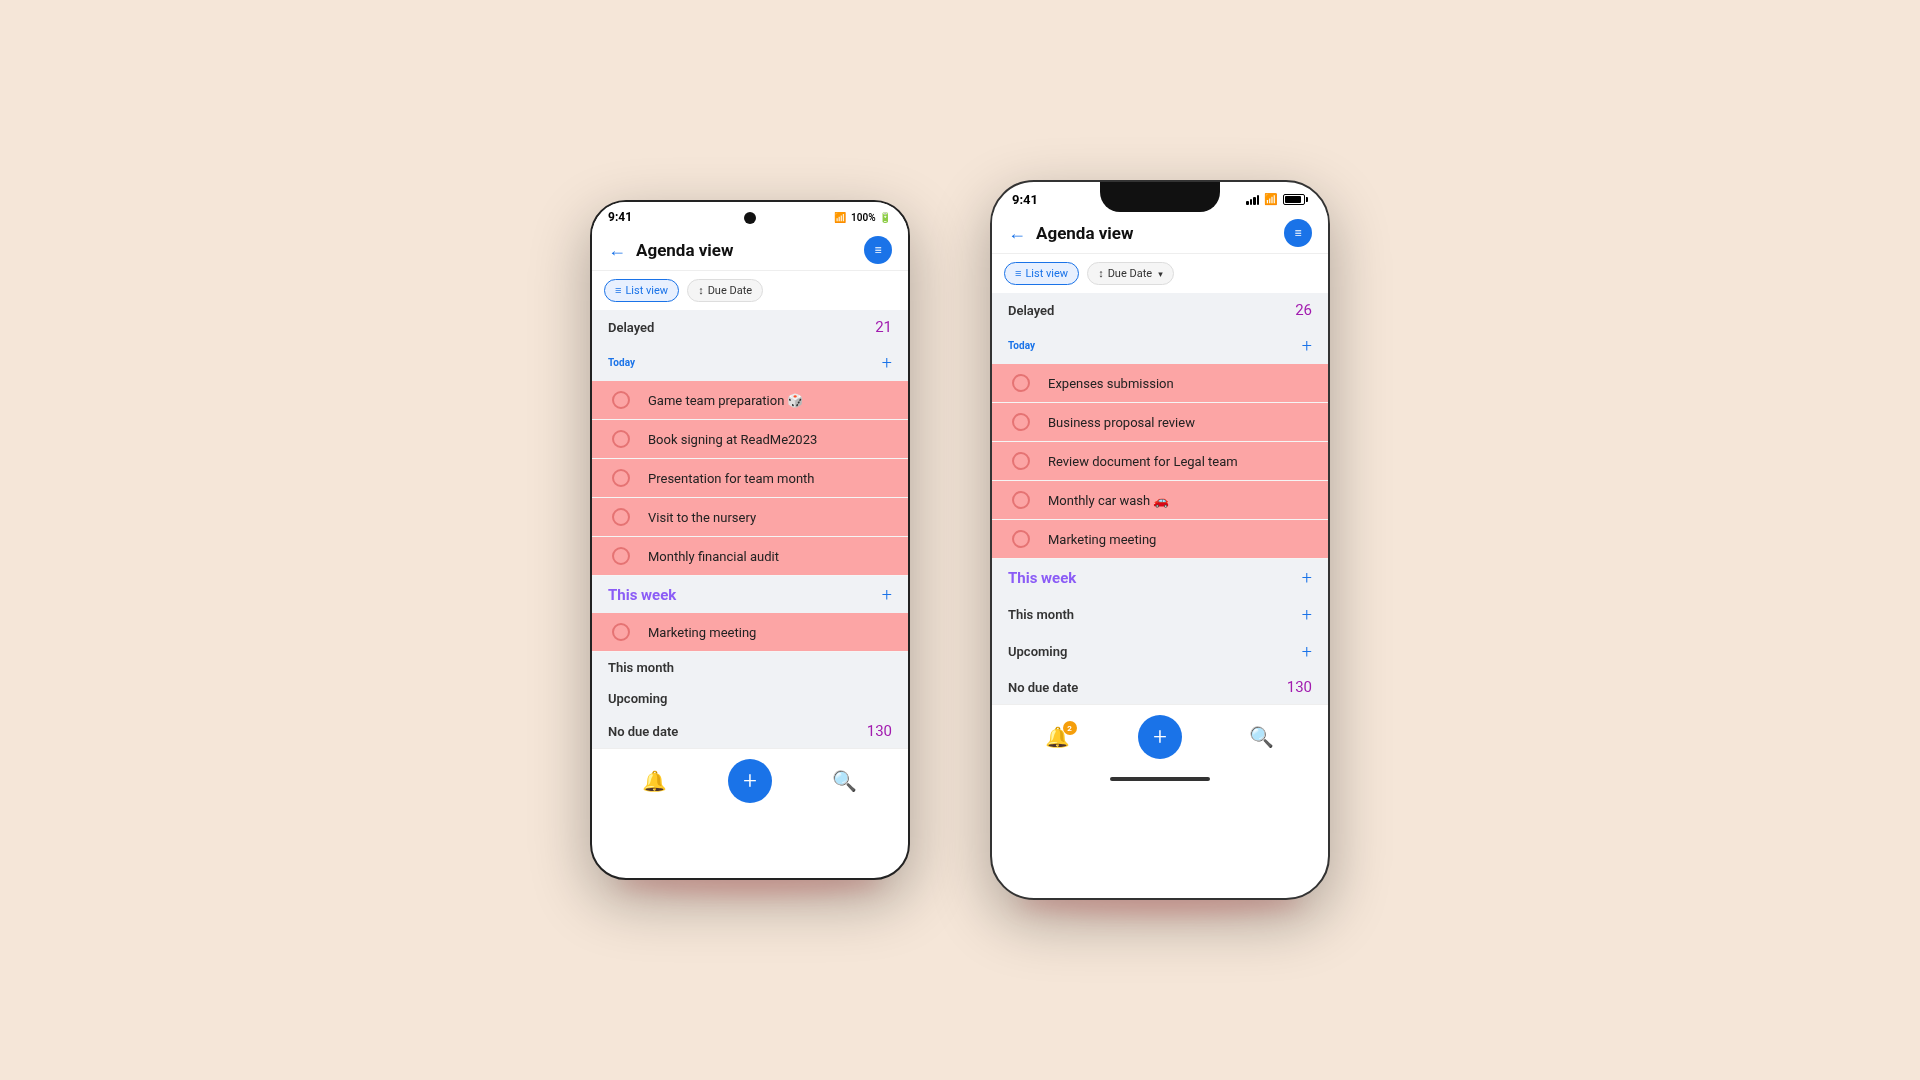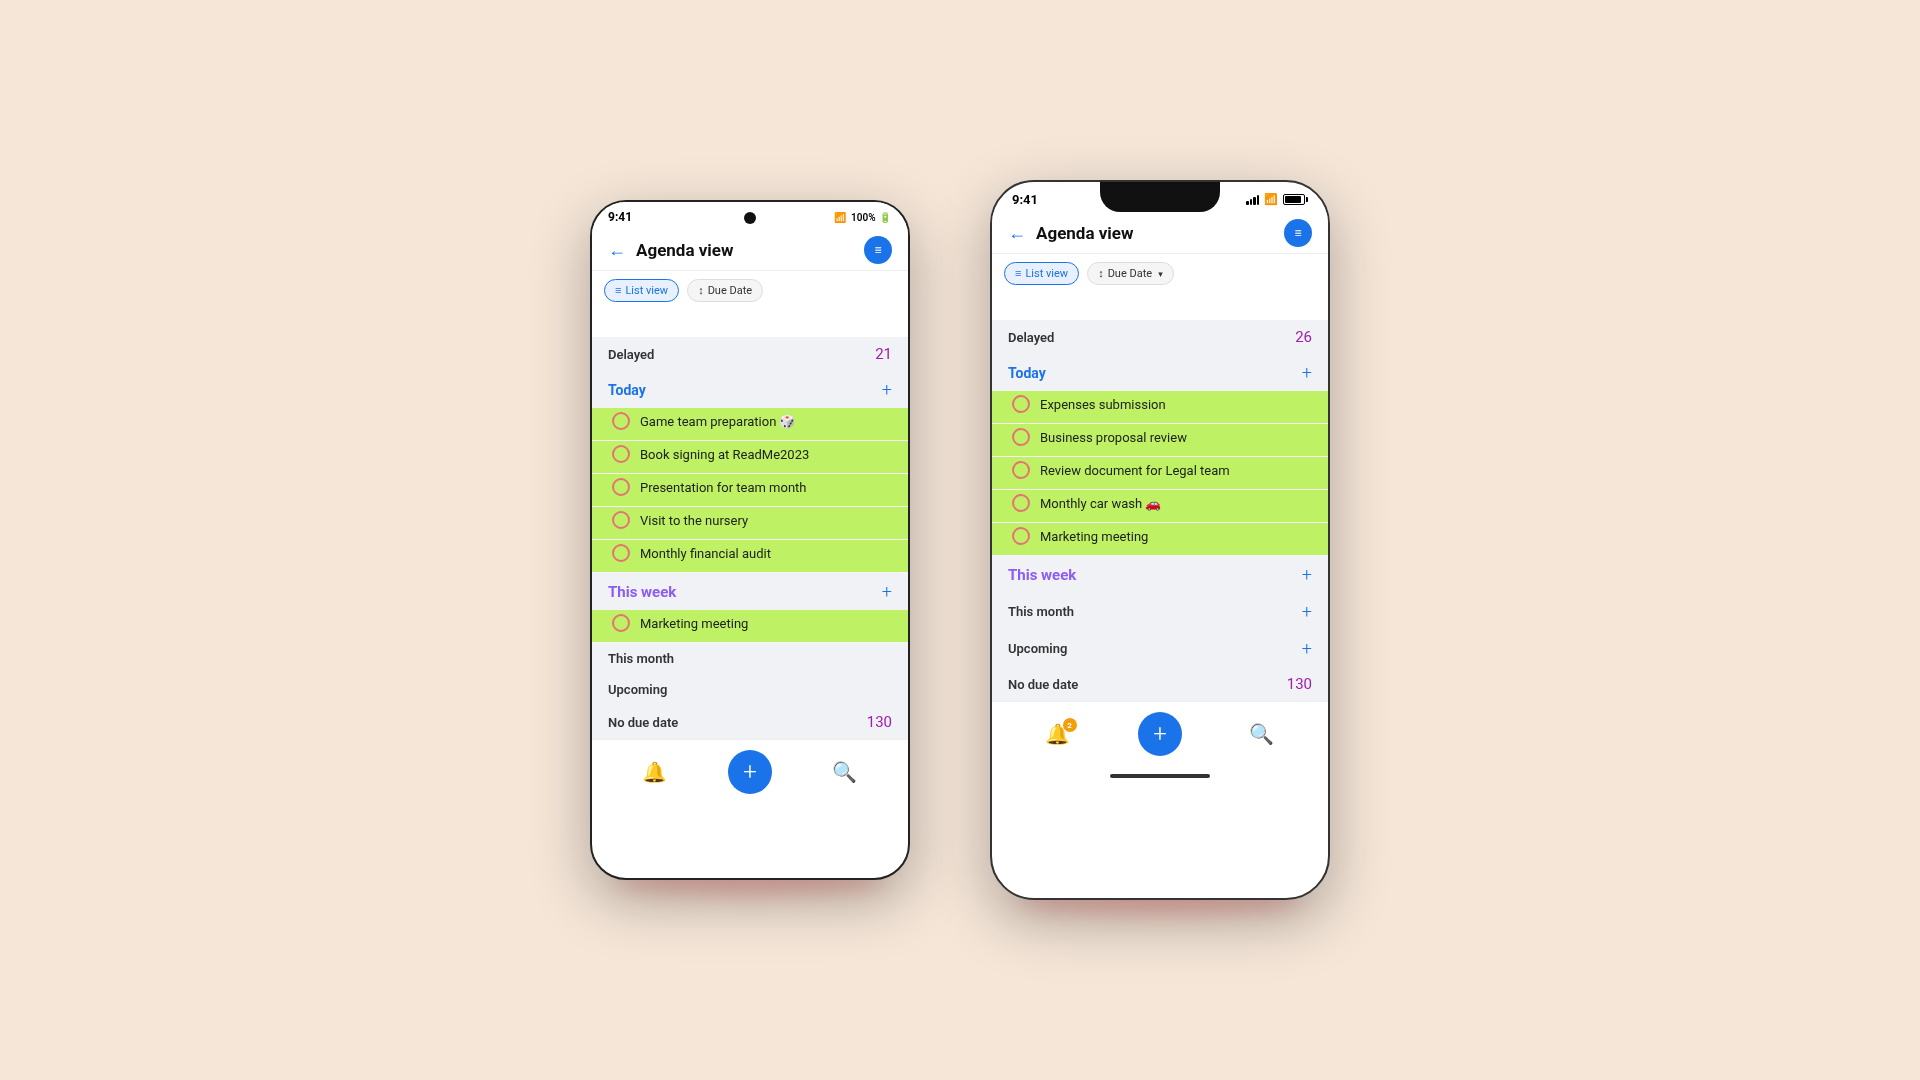--- a/index.html
+++ b/index.html
@@ -207,21 +207,20 @@
     .toolbar-btn.active {
       background: #e8f0fe;
       border-color: #1a73e8;
       color: #1a73e8;
     }
 
     .scroll-area {
       flex: 1;
       overflow-y: auto;
       overflow-x: hidden;
-      margin-top: 27px;
     }
 
     .scroll-area::-webkit-scrollbar { display: none; }
 
     
     .section-header {
       display: flex;
       align-items: center;
       justify-content: space-between;
       padding: 8px 16px;
@@ -230,21 +229,21 @@
 
     .section-header.delayed .section-title {
       color: #333;
       font-weight: 600;
       font-size: 13px;
     }
 
     .section-header.today .section-title {
       color: #1a73e8;
       font-weight: 700;
-      font-size: 14px;
+      font-size: 10px;
     }
 
     .section-header.this-week .section-title {
       color: #8b5cf6;
       font-weight: 700;
       font-size: 15px;
     }
 
     .section-header.this-month .section-title,
     .section-header.upcoming .section-title,
@@ -269,24 +268,24 @@
     .section-header-right {
       display: flex;
       align-items: center;
       gap: 8px;
     }
 
     
     .task-item {
       display: flex;
       align-items: center;
-      padding: 4px 16px 10px 20px;
-      background: #bef264;
+      padding: 10px 16px 10px 20px;
+      background: #fca5a5;
       border-bottom: 1px solid #f5f5f5;
-      gap: 10px;
+      gap: 18px;
     }
 
     .task-circle {
       width: 18px;
       height: 18px;
       border: 2px solid #e57373;
       border-radius: 50%;
       flex-shrink: 0;
     }
 

